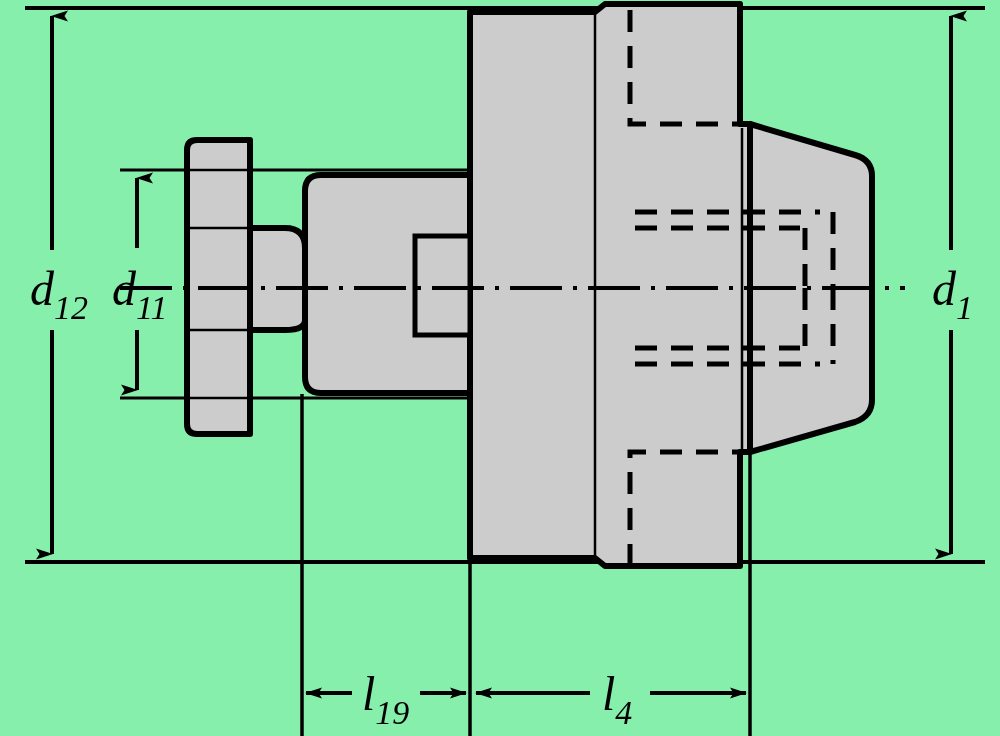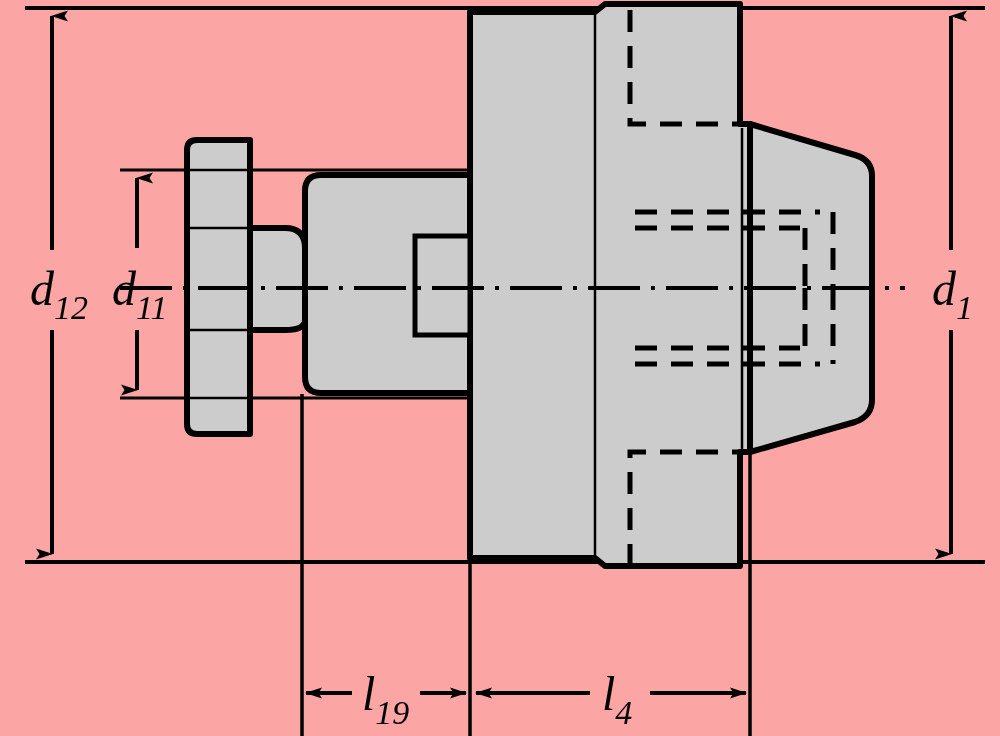--- a/index.html
+++ b/index.html
@@ -10,21 +10,21 @@
   body {
     width: 1000px;
     height: 736px;
     font-family: "Liberation Serif", serif;
     overflow: hidden;
   }
   #drawing-root {
     position: relative;
     width: 1000px;
     height: 736px;
-    background: #fca5a5;
+    background: #86efac;
   }
   svg.tech-drawing {
     display: block;
     width: 1000px;
     height: 736px;
   }
   .dim-label {
     font-family: "Liberation Serif", serif;
     font-style: italic;
     font-weight: 400;

